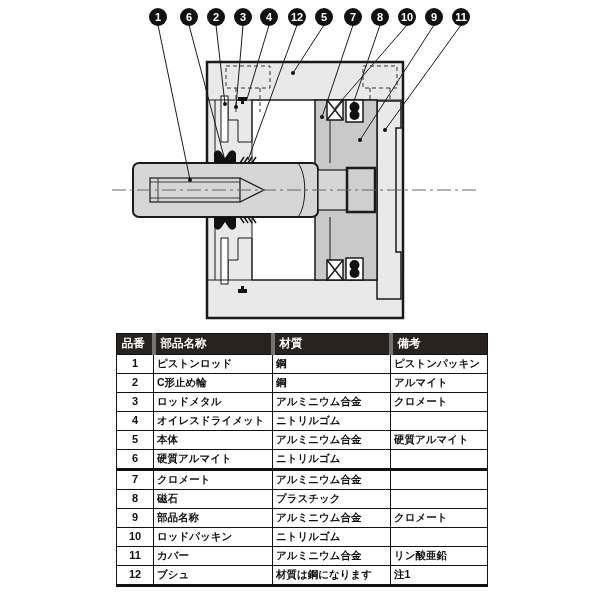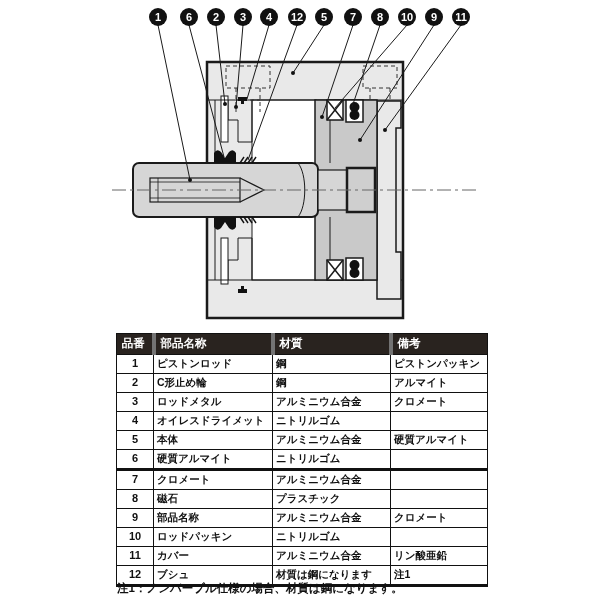--- a/index.html
+++ b/index.html
@@ -248,14 +248,13 @@
         </tr>
         <tr>
           <td>12</td>
           <td>ブシュ</td>
           <td>材質は鋼になります</td>
           <td>注1</td>
         </tr>
       </tbody>
   </table>
 
-  <div id="table-note">注1：ノンバーブル仕様の場合、材質は鋼になります。</div>
 </div>
 
 </body></html>

